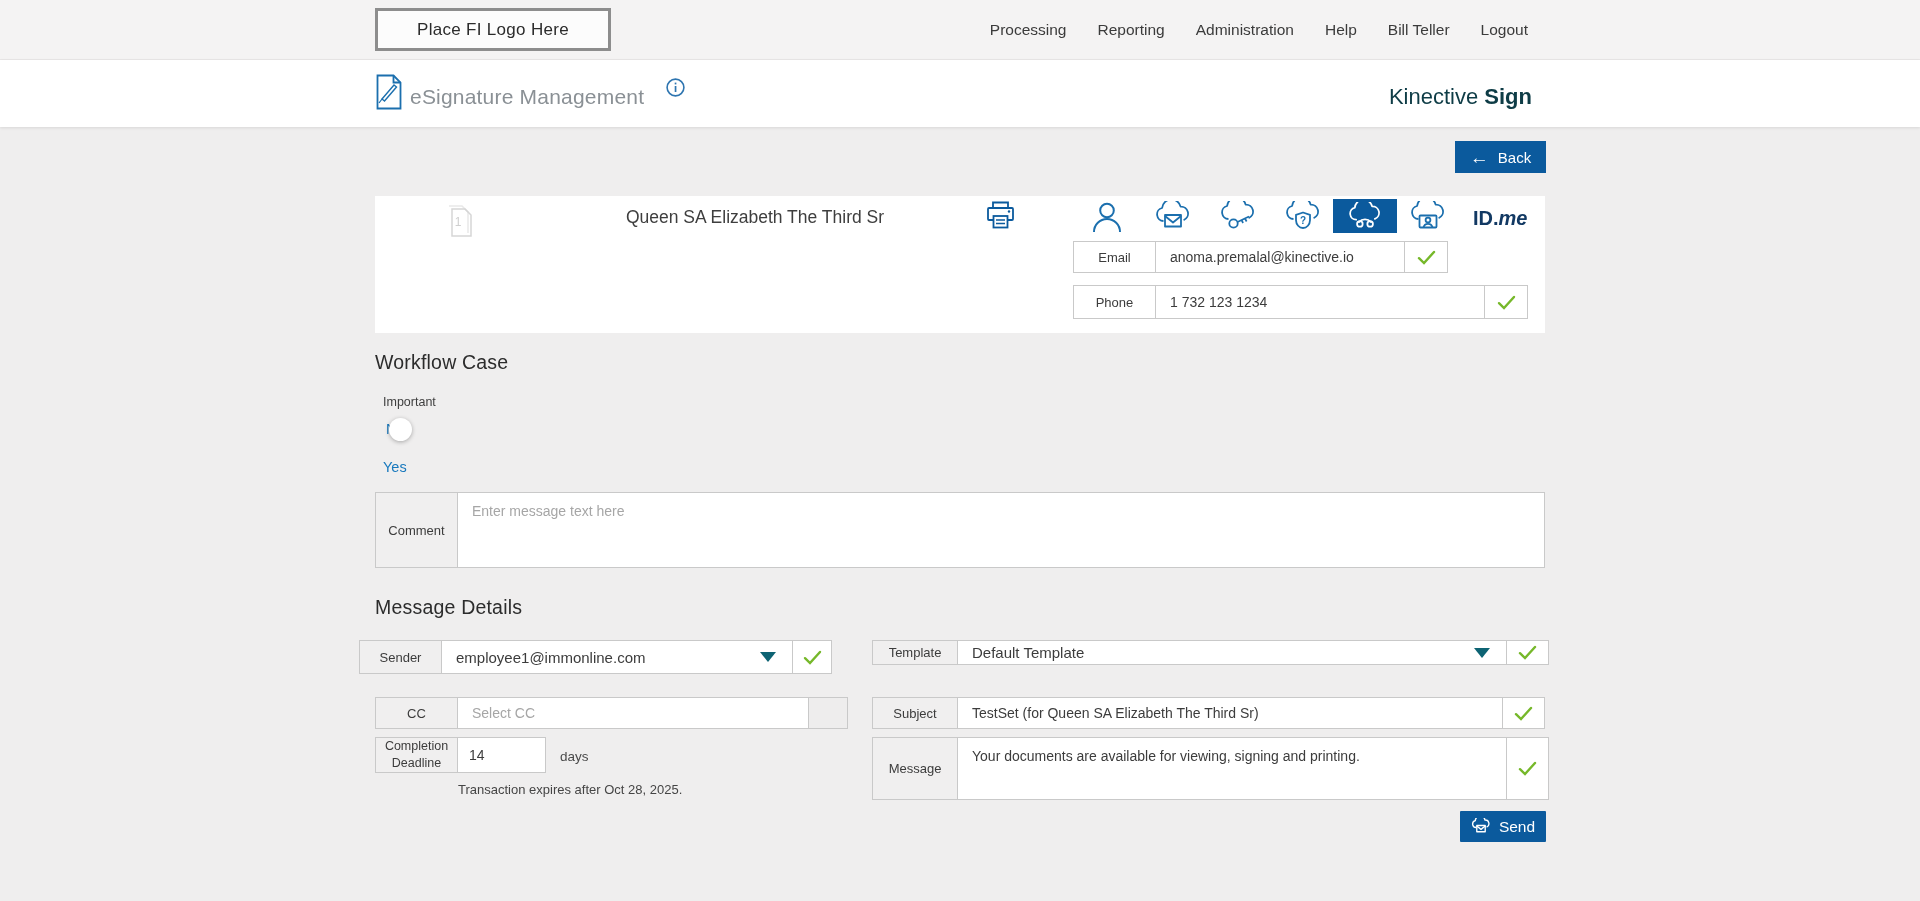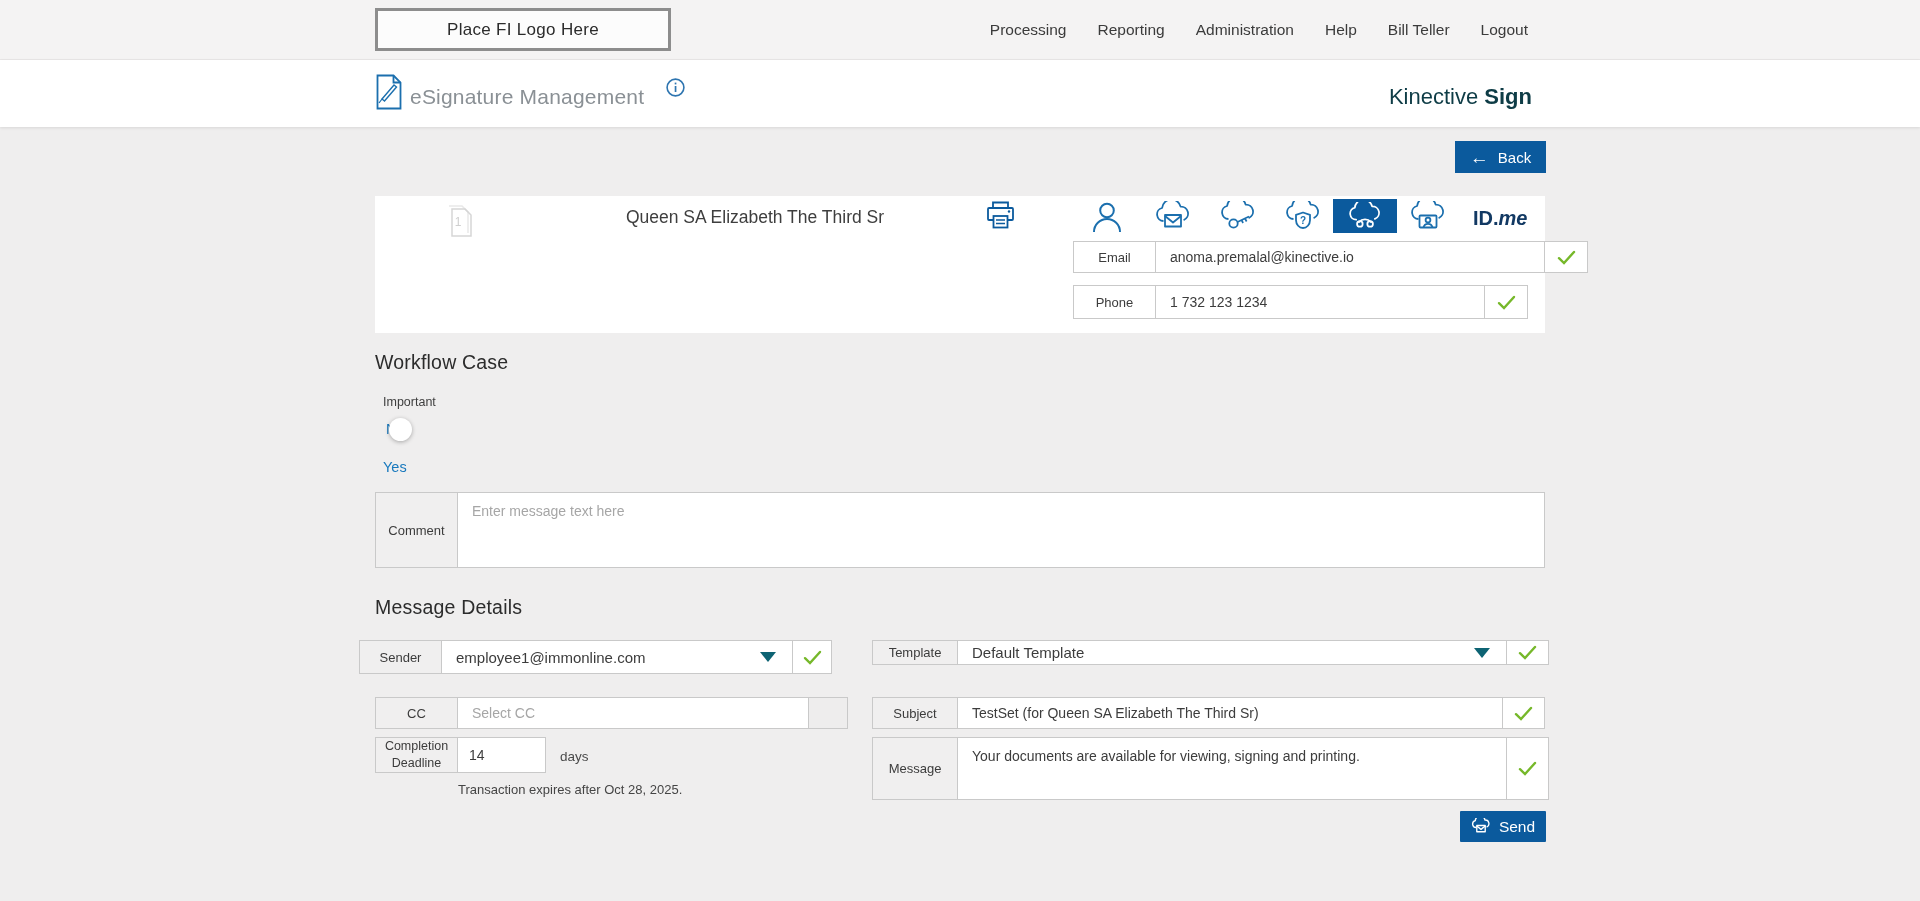--- a/index.html
+++ b/index.html
@@ -6,21 +6,21 @@
   html,body { background:#dcdcdc; }
   .screen {
     position:relative; width:1920px; height:901px; overflow:hidden;
     background:#efeeee; font-family:"Liberation Sans", sans-serif; color:#3c3c3c;
   }
   .abs { position:absolute; }
 
   
   .topbar { position:absolute; left:0; top:0; width:1920px; height:60px; background:#f4f3f3; border-bottom:1px solid #e9e7e7; }
   .logo-box {
-    position:absolute; left:375px; top:8px; width:296px; height:43px;
+    position:absolute; left:375px; top:8px; width:236px; height:43px;
     background:#fcfcfc; border:3px solid #8d8d8d;
     display:flex; align-items:center; justify-content:center;
     font-size:17px; color:#2b2b2b; letter-spacing:.3px;
   }
   .nav { position:absolute; right:392px; top:0; height:60px; display:flex; align-items:center; gap:31px; font-size:15.5px; color:#3b3b3b; }
   .nav span { cursor:pointer; white-space:nowrap; }
 
   
   .header { position:absolute; left:0; top:60px; width:1920px; height:67px; background:#ffffff; box-shadow:0 1px 3px rgba(0,0,0,.10); }
   .page-title { position:absolute; left:410px; top:85px; font-size:21px; color:#8a9095; letter-spacing:.2px; }
@@ -50,21 +50,21 @@
     border:0; outline:0; width:100%; height:100%; background:transparent;
     font-family:"Liberation Sans", sans-serif; font-size:14px; color:#3c3c3c; padding-left:14px;
   }
   .cell-input textarea { resize:none; padding-top:9px; line-height:1.35; }
   .cell-input input::placeholder, .cell-input textarea::placeholder { color:#a6a6a6; }
   .cell-check { border-left:1px solid #c9c9c9; display:flex; align-items:center; justify-content:center; background:#fff; }
   .cell-check.empty { background:#eeeded; }
   .ddvalue { flex:1; font-size:15px; color:#3c3c3c; padding-left:14px; display:flex; align-items:center; }
   .caret { width:0; height:0; border-left:8px solid transparent; border-right:8px solid transparent; border-top:10px solid #0d6373; margin-right:16px; }
 
-  .row-email  { left:1073px; top:241px; width:515px; height:32px; }
+  .row-email  { left:1073px; top:241px; width:375px; height:32px; }
   .row-phone  { left:1073px; top:285px; width:455px; height:34px; }
   .row-email .cell-label, .row-phone .cell-label { width:82px; }
   .row-email .cell-check, .row-phone .cell-check { width:43px; }
 
   
   .section-h { font-size:19.5px; color:#2c2c2c; font-weight:500; letter-spacing:.2px; }
   .h-workflow { left:375px; top:351px; }
   .important-label { left:383px; top:395px; font-size:12.5px; color:#3e3e3e; }
   .opt { font-size:14.5px; color:#1778bd; cursor:pointer; }
   .opt-no  { left:386px; top:421px; }

